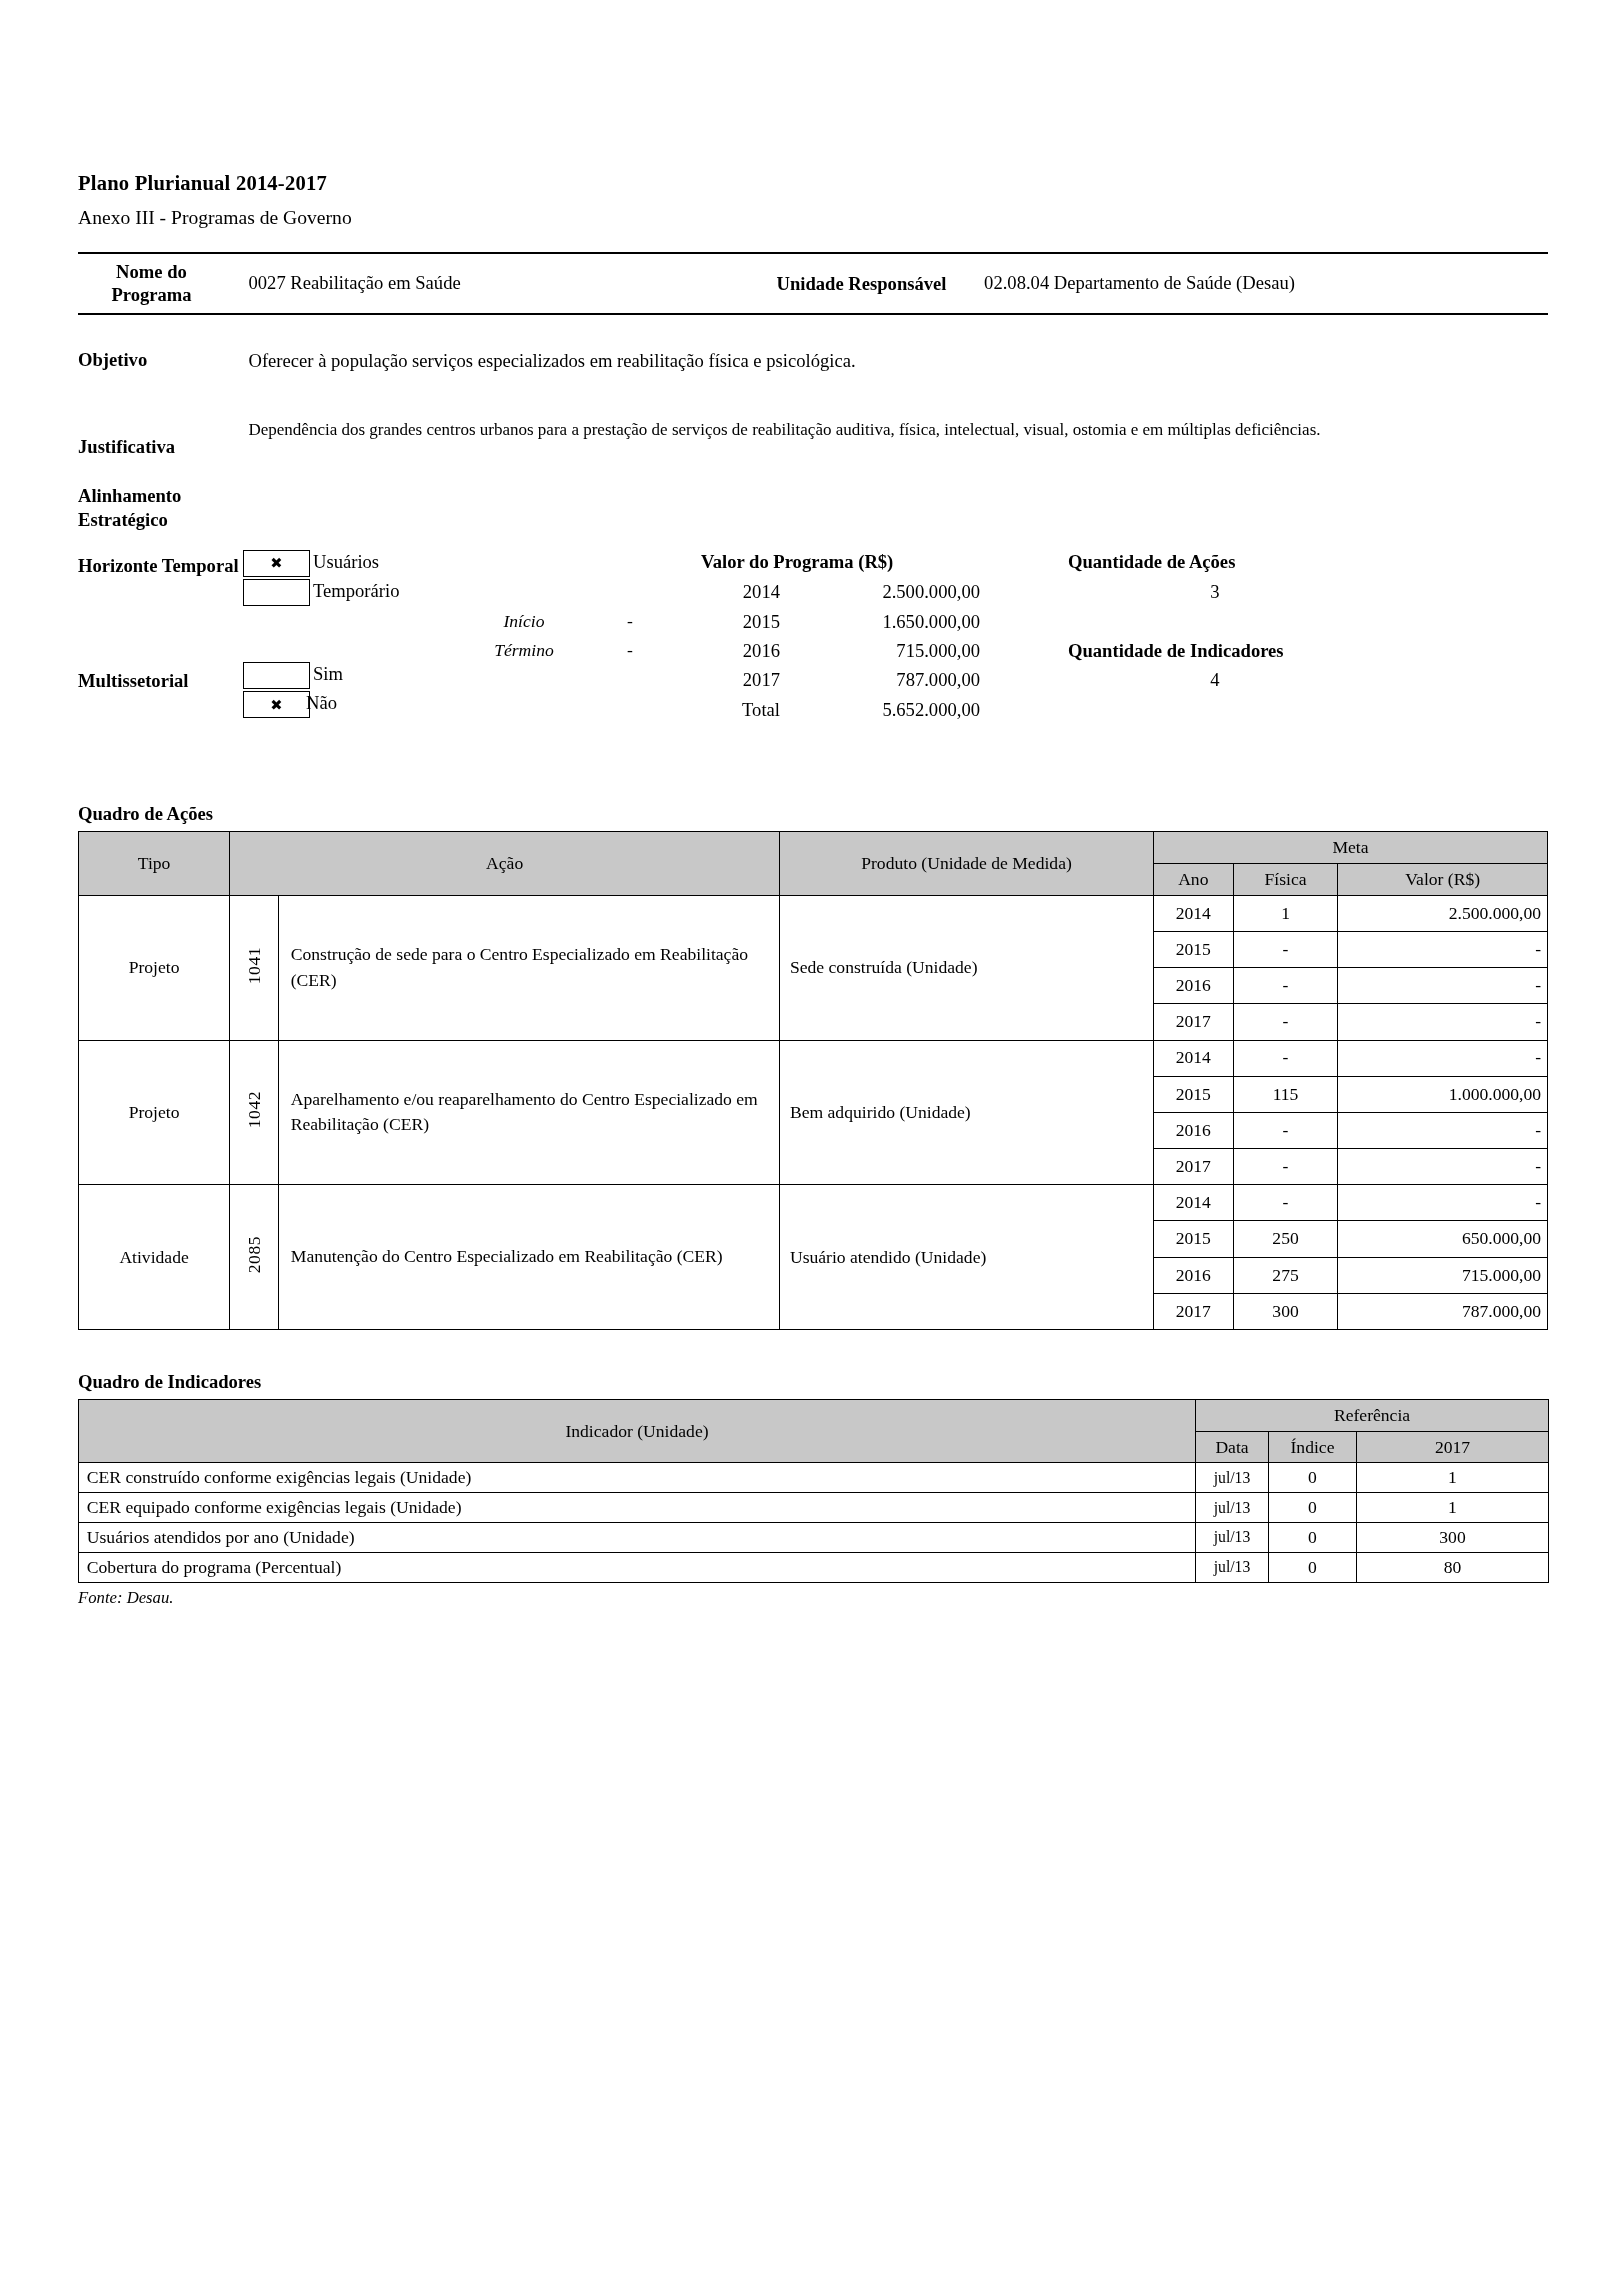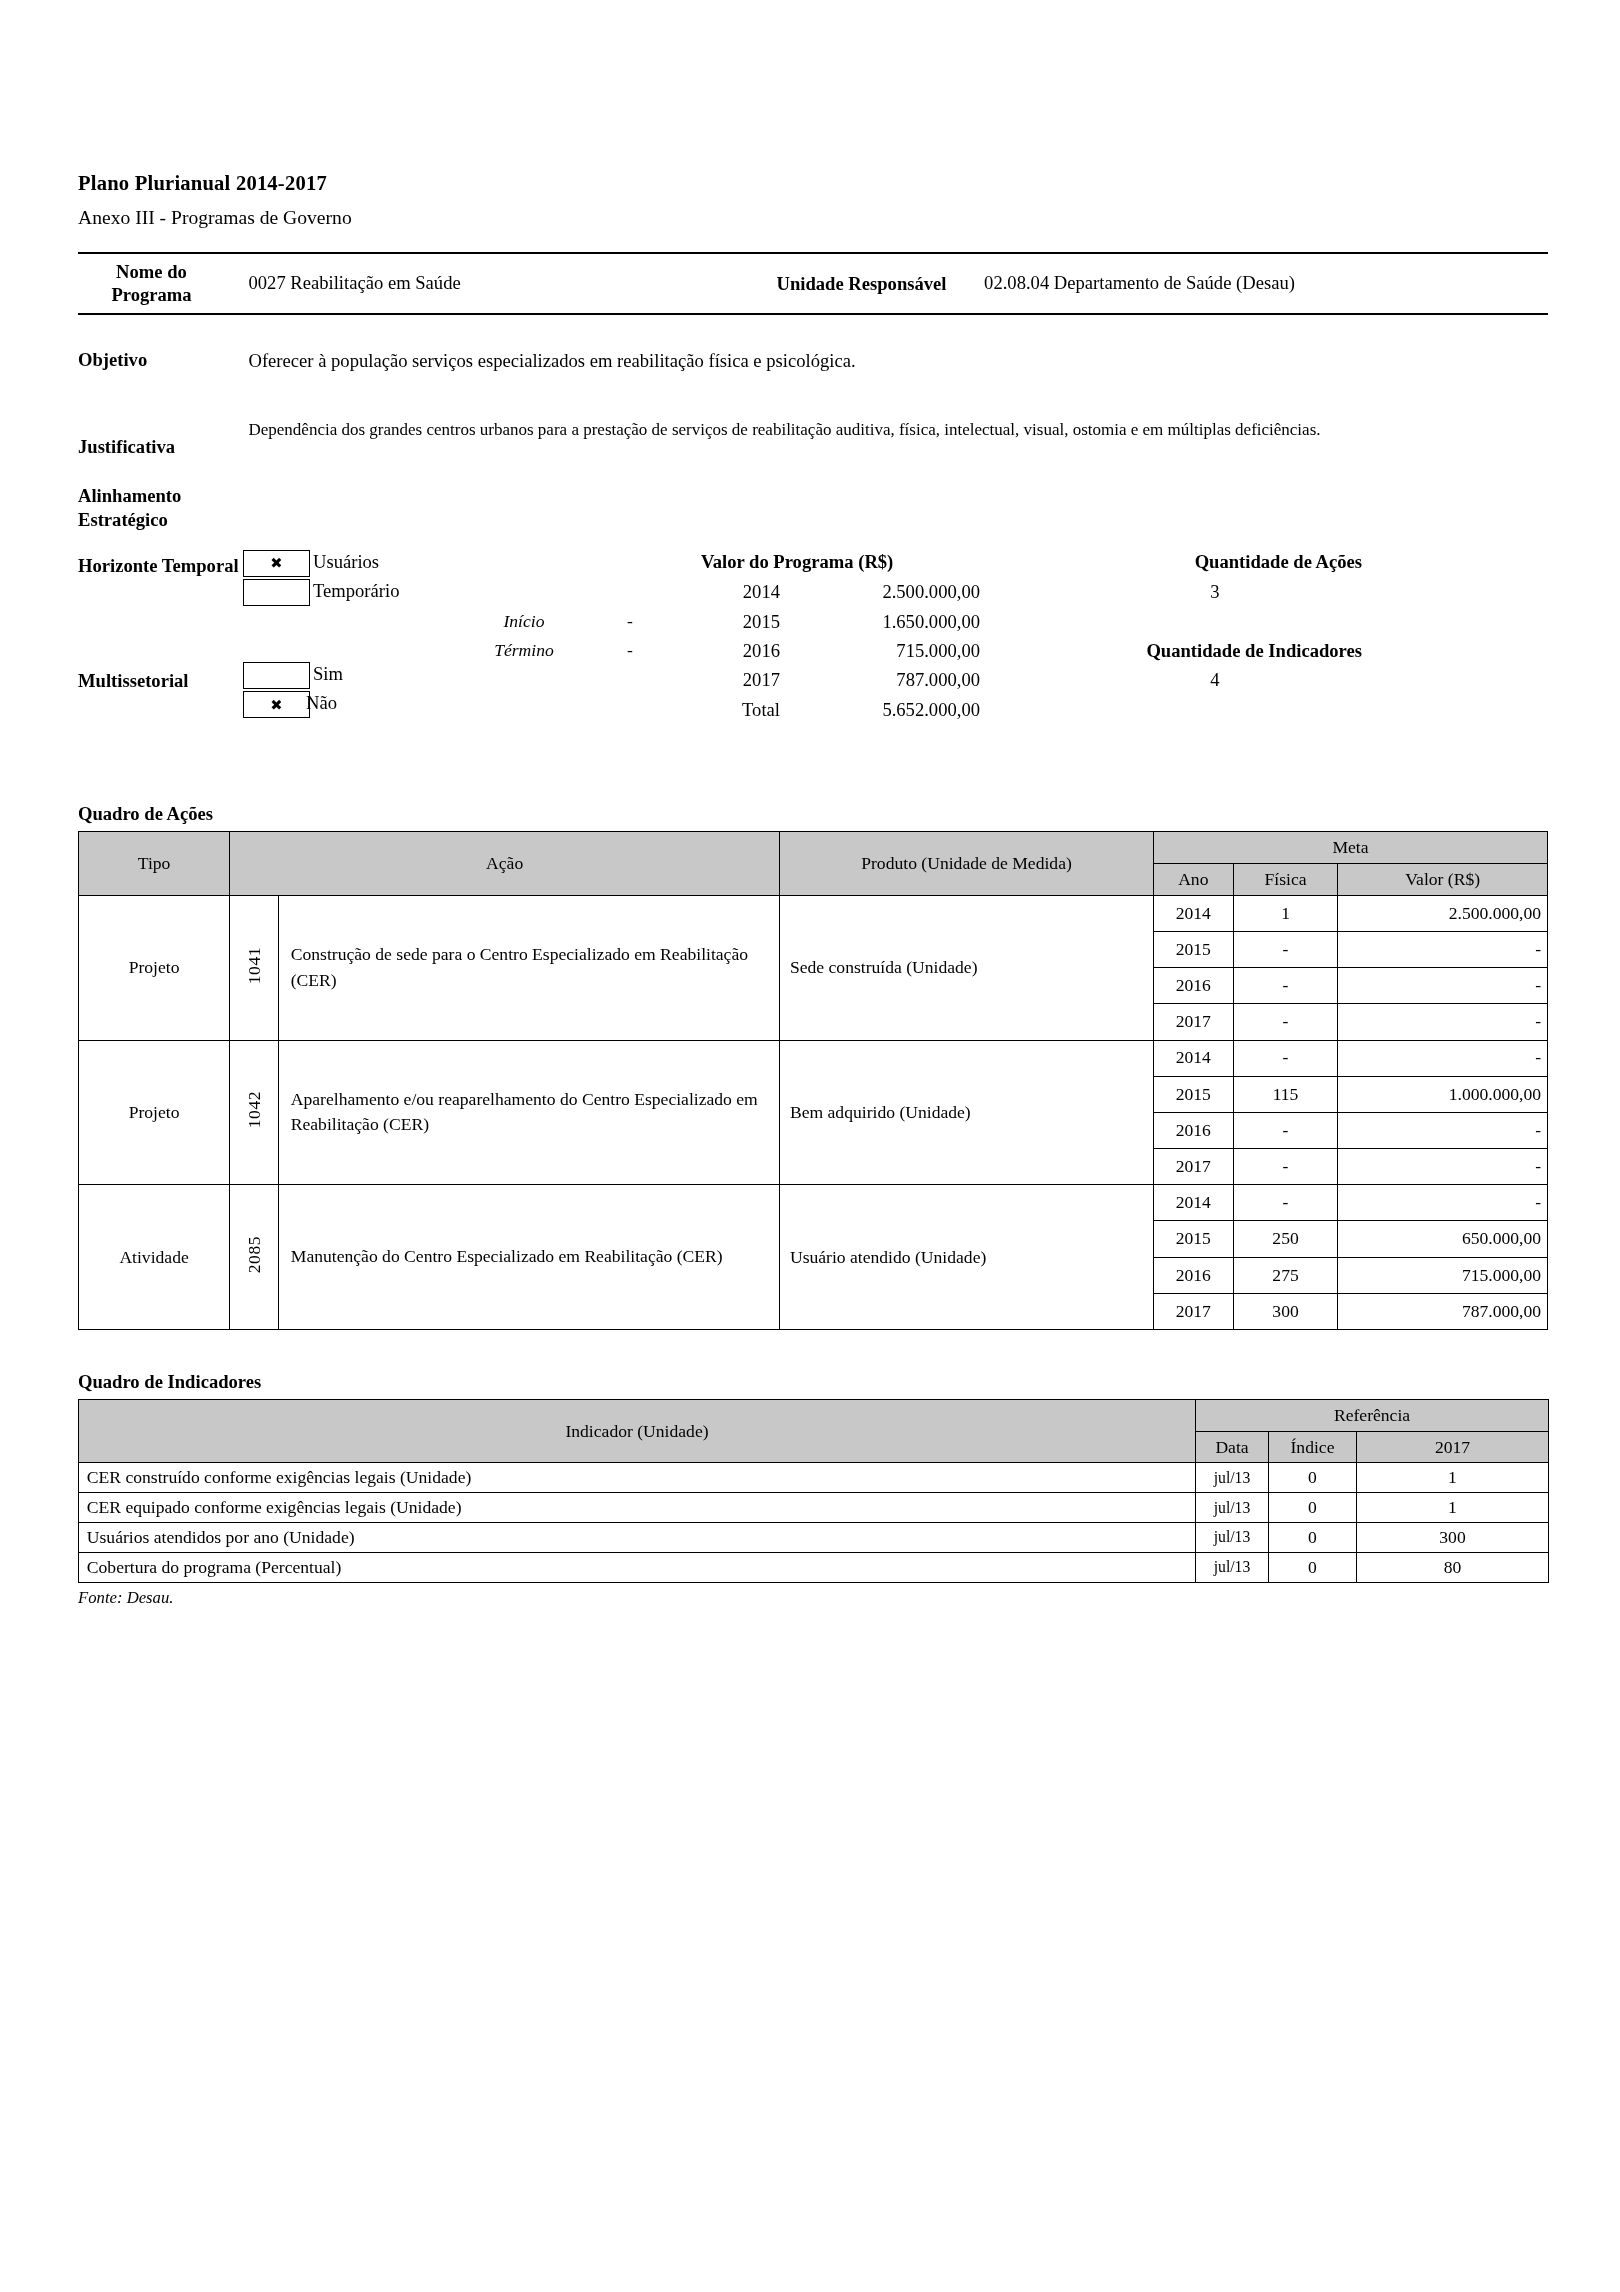--- a/index.html
+++ b/index.html
@@ -143,21 +143,21 @@
     width: 108px;
   }
   .dash {
     position: absolute;
     font-size: 17.6px;
   }
   .qt-head {
     position: absolute;
     font-weight: bold;
     font-size: 18.6px;
-    text-align: right;
+    text-align: left;
     width: 294px;
   }
   .qt-val {
     position: absolute;
     font-size: 18.6px;
     text-align: center;
     width: 294px;
   }
 
   

